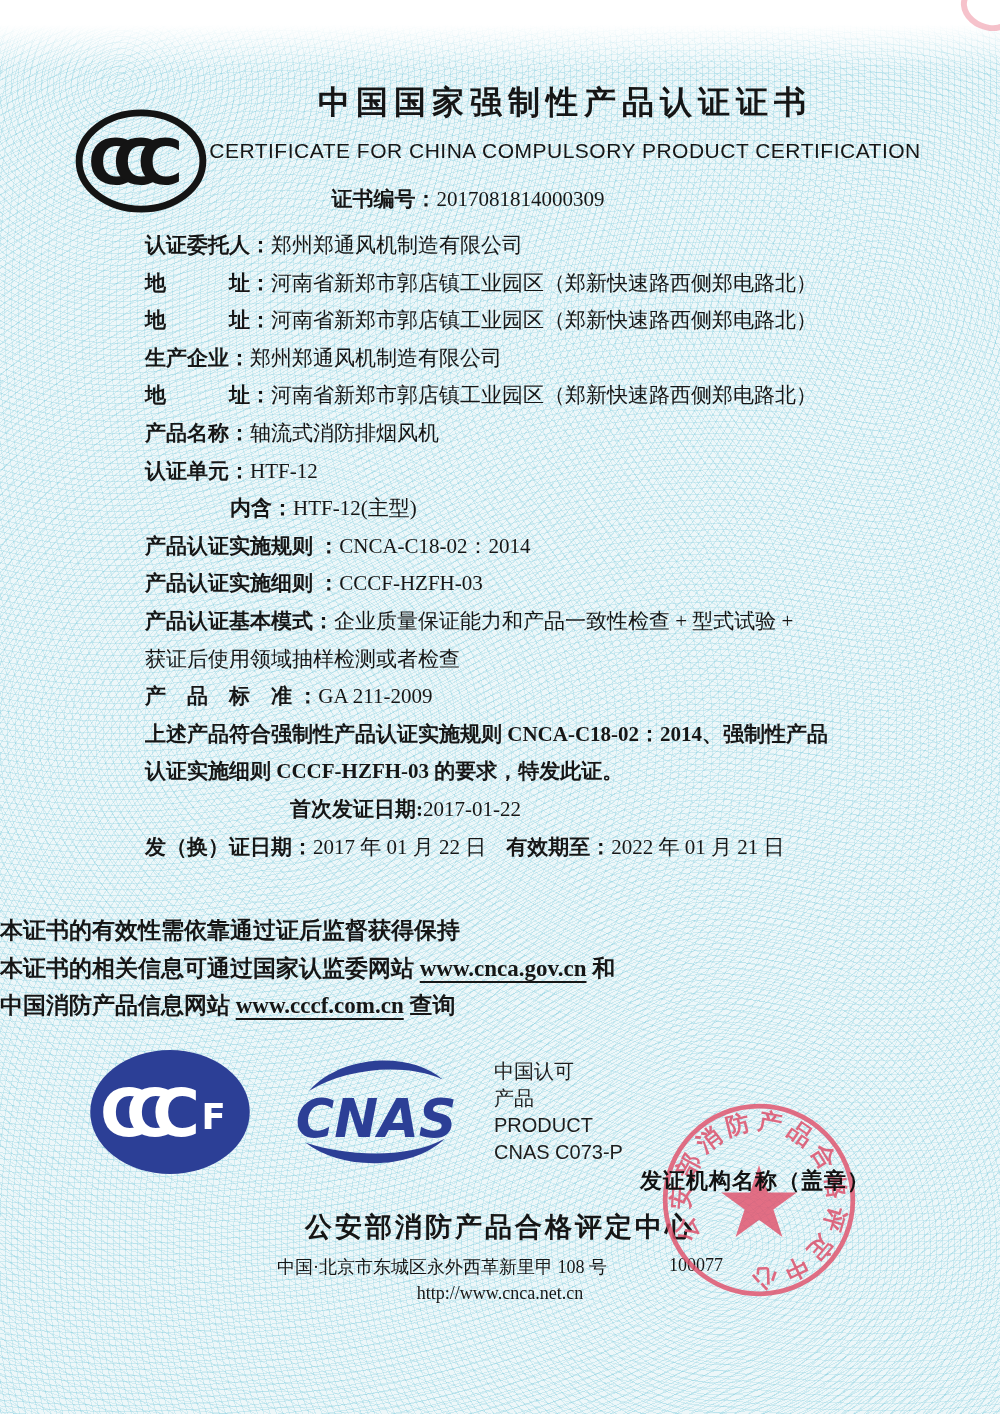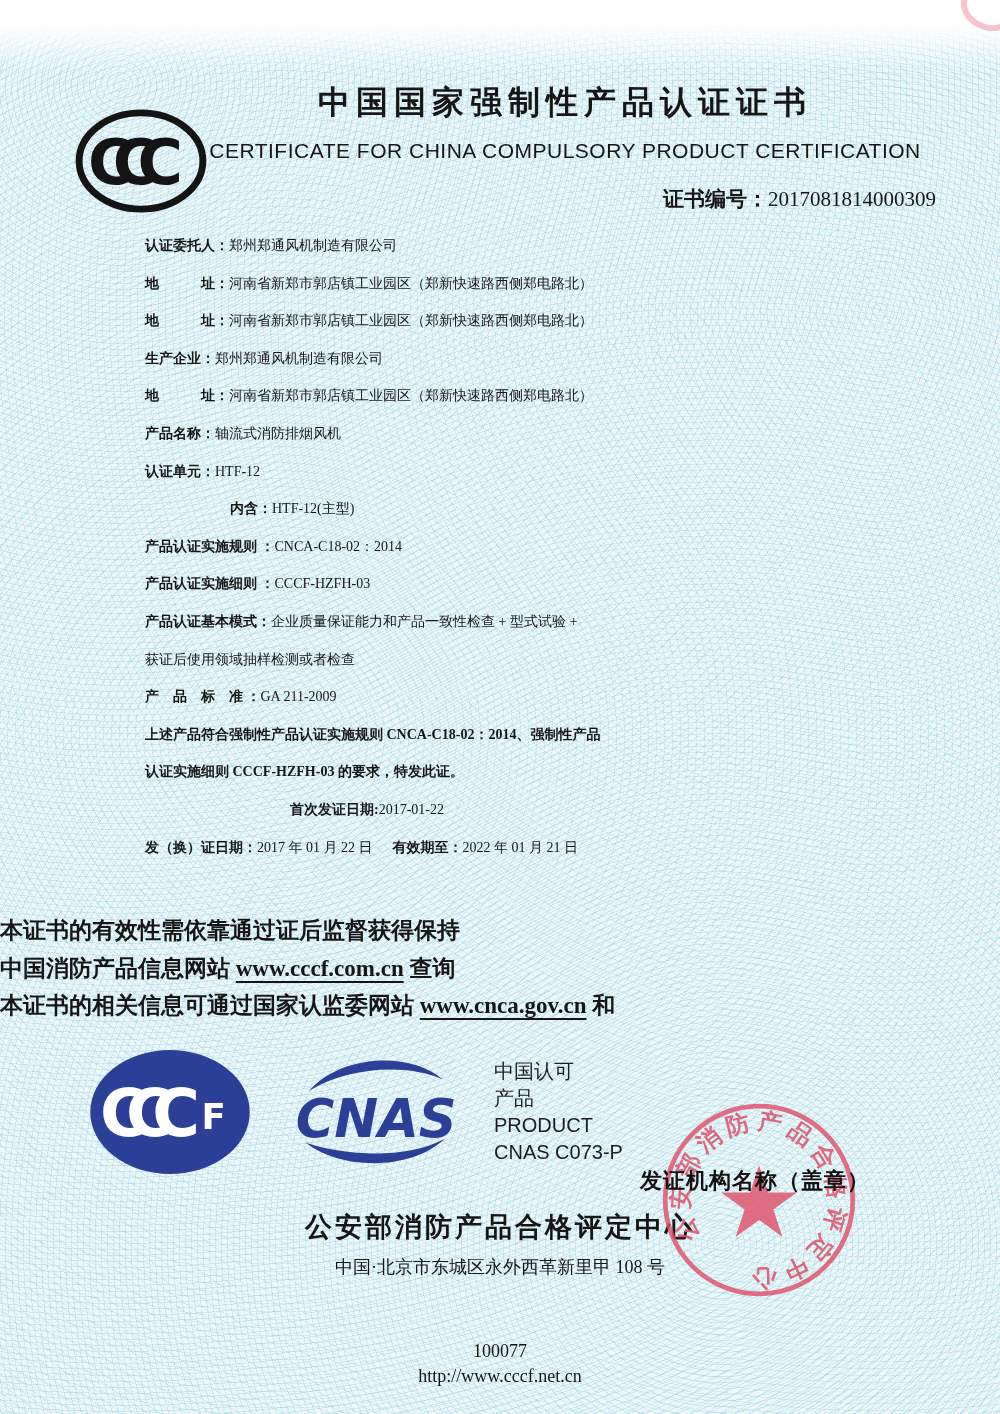--- a/index.html
+++ b/index.html
@@ -22,24 +22,24 @@
     background:linear-gradient(#ffffff 35%, rgba(255,255,255,0));pointer-events:none;
   }
   .corner-smudge{
     position:absolute;right:-16px;top:-14px;width:44px;height:32px;
     border:6px solid rgba(236,120,140,.45);border-radius:50%;transform:rotate(24deg);
   }
   .ccc-mark{position:absolute;left:72px;top:106px;}
   .titles{margin:0 0 0 130px;padding-top:81px;text-align:center;}
   .title-cn{font-size:32px;font-weight:bold;letter-spacing:6px;}
   .title-en{margin-top:14px;font-size:21px;letter-spacing:.5px;font-family:"Liberation Sans","DejaVu Sans",sans-serif;}
-  .cert-no{margin-top:22px;text-align:right;padding-right:64px;font-size:21px;}
+  .cert-no{margin-top:22px;text-align:center;padding-right:64px;font-size:21px;}
   .cert-no .lbl{font-weight:bold;}
 
-  .fields{margin:14px 110px 8px 145px;font-size:14px;}
+  .fields{margin:14px 110px 8px 145px;font-size:21px;}
   .frow{line-height:37.6px;white-space:nowrap;}
   .frow .flabel{font-weight:bold;}
   .frow.indent{margin-left:85px;}
   .statement{font-weight:bold;line-height:37.6px;}
   .first-issue{margin-left:145px;font-weight:bold;line-height:37.6px;}
   .first-issue .val{font-weight:normal;}
   .dates{display:flex;gap:20px;line-height:37.6px;}
   .dates .lbl{font-weight:bold;}
 
   .notices{margin-top:46px;text-align:left;font-size:23px;font-weight:bold;line-height:37.5px;}
@@ -49,21 +49,21 @@
   .acc-block{font-family:"Liberation Sans","DejaVu Sans",sans-serif;font-size:20px;line-height:27px;color:#1d1d1d;}
 
   .stamp{position:absolute;left:650px;top:1088px;}
   .stamp-overlay{
     position:absolute;left:640px;top:1166px;width:270px;
     font-size:22px;font-weight:bold;letter-spacing:1px;color:#111;
   }
 
   .footer{margin-top:26px;text-align:center;}
   .footer-org{font-size:27px;font-weight:bold;letter-spacing:3px;}
-  .footer-addr{margin-top:10px;font-size:18px;display:flex;justify-content:space-between;gap:62px;flex-direction:column;}
+  .footer-addr{margin-top:10px;font-size:18px;display:flex;justify-content:center;gap:62px;}
   .footer-url{margin-top:4px;font-size:18px;}
 </style>
 </head>
 <body>
 
 <div class="page">
 
   <div class="corner-smudge"></div>
 
   <svg class="ccc-mark" width="138" height="110" viewBox="0 0 140 112">
@@ -131,22 +131,22 @@
     </div>
 
     <div class="dates">
       <span><span class="lbl">发（换）证日期：</span><span>2017 年 01 月 22 日</span></span>
       <span><span class="lbl">有效期至：</span><span>2022 年 01 月 21 日</span></span>
     </div>
   </div>
 
   <div class="notices">
     <div>本证书的有效性需依靠通过证后监督获得保持</div>
+    <div><span>本证书的相关信息可通过国家认监委网站 </span><span class="link">www.cnca.gov.cn</span><span> 和</span></div>
     <div><span>中国消防产品信息网站 </span><span class="link">www.cccf.com.cn</span><span> 查询</span></div>
-    <div><span>本证书的相关信息可通过国家认监委网站 </span><span class="link">www.cnca.gov.cn</span><span> 和</span></div>
   </div>
 
   <div class="logo-row">
     <svg width="168" height="130" viewBox="0 0 170 132">
       <ellipse cx="85" cy="66" rx="81" ry="63" fill="#2c3f96"></ellipse>
       <text x="14" y="90" font-family="'DejaVu Sans',sans-serif" font-size="66" font-weight="bold" letter-spacing="-22" fill="#ffffff">CCC</text>
       <text x="117" y="83" font-family="'DejaVu Sans',sans-serif" font-size="36" font-weight="bold" fill="#ffffff">F</text>
     </svg>
 
     <svg width="172" height="126" viewBox="0 0 180 132">
@@ -162,21 +162,21 @@
       <div>CNAS C073-P</div>
     </div>
   </div>
 
   <div class="footer">
     <div class="footer-org">公安部消防产品合格评定中心</div>
     <div class="footer-addr">
       <span>中国·北京市东城区永外西革新里甲 108 号</span>
       <span>100077</span>
     </div>
-    <div class="footer-url">http://www.cccf.net.cn</div>
+    <div class="footer-url">http://www.cnca.net.cn</div>
   </div>
 
   <svg class="stamp" width="218" height="224" viewBox="0 0 230 236">
     <g opacity="0.82">
       <circle cx="115" cy="118" r="99" fill="none" stroke="#e0516b" stroke-width="5"></circle>
       <polygon points="115,81 124.4,110.1 154.9,110 130.2,127.9 139.7,157 115,139 90.3,157 99.8,127.9 75.1,110 105.6,110.1" fill="#e0516b"></polygon>
       <defs>
         <path id="ringpath" d="M41,118 a74,74 0 1 1 148,0 a74,74 0 1 1 -148,0" fill="none"></path>
       </defs>
       <text font-size="25" letter-spacing="6" fill="#dd4a66" font-weight="bold" transform="rotate(-32 115 118)">

